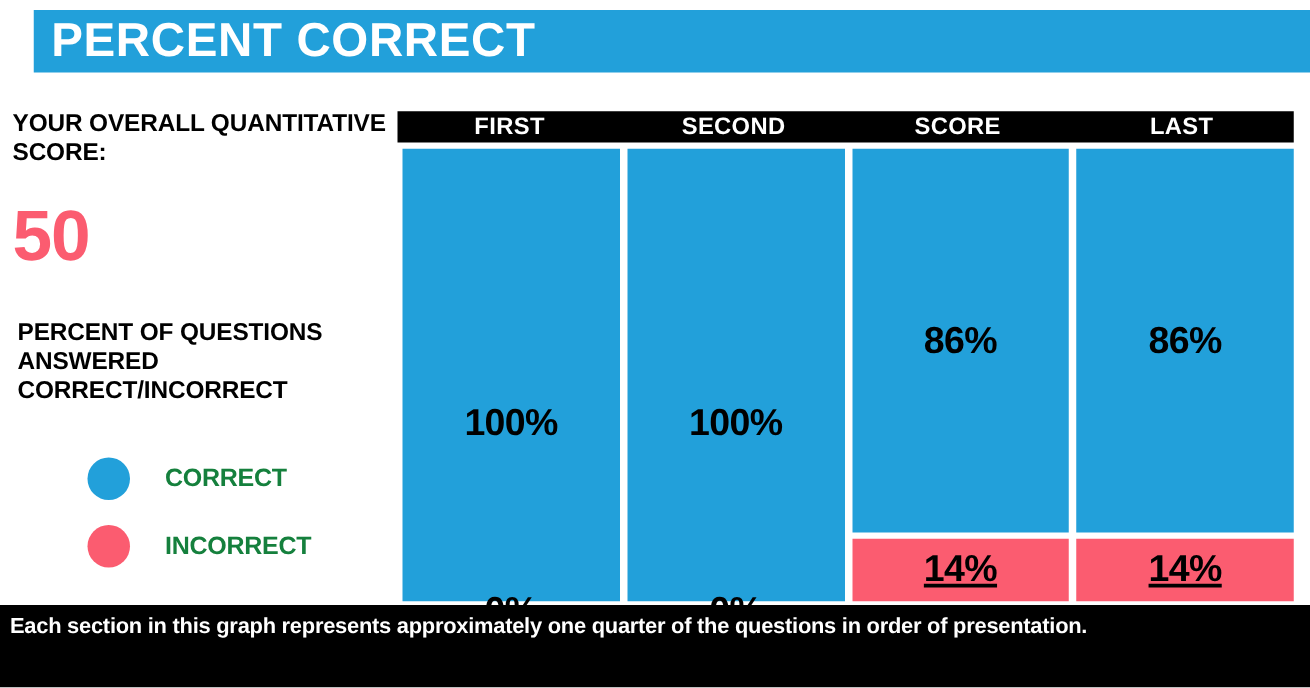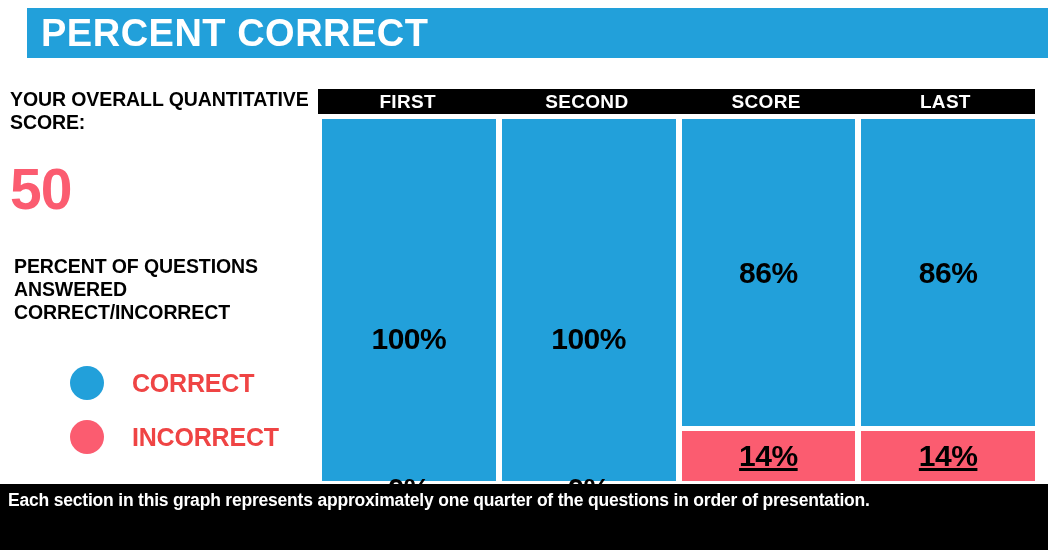--- a/index.html
+++ b/index.html
@@ -89,23 +89,23 @@
     height: 54px;
   }
   .legend-dot {
     width: 34px;
     height: 34px;
     border-radius: 50%;
     flex: 0 0 auto;
   }
   .legend-label {
     margin-left: 28px;
-    font-size: 25px;
-    font-weight: bold;
-    color: #ef4444;
+    font-size: 20px;
+    font-weight: bold;
+    color: #15803d;
     letter-spacing: -0.2px;
   }
 
   
   #chart {
     position: absolute;
     left: 318px;
     top: 89px;
     width: 717px;
     height: 338px;

